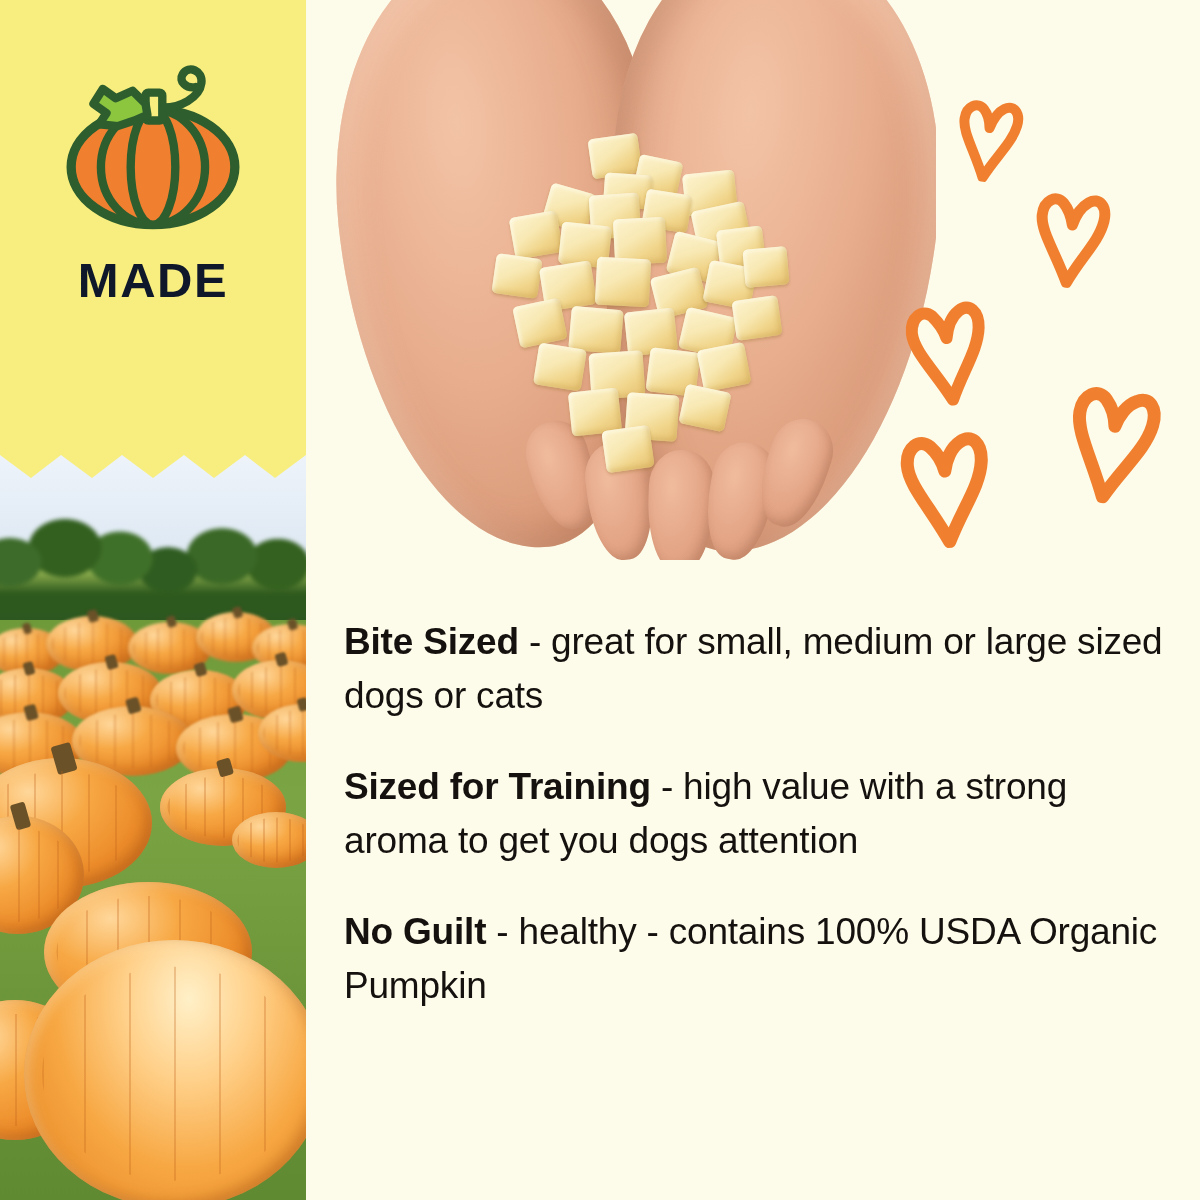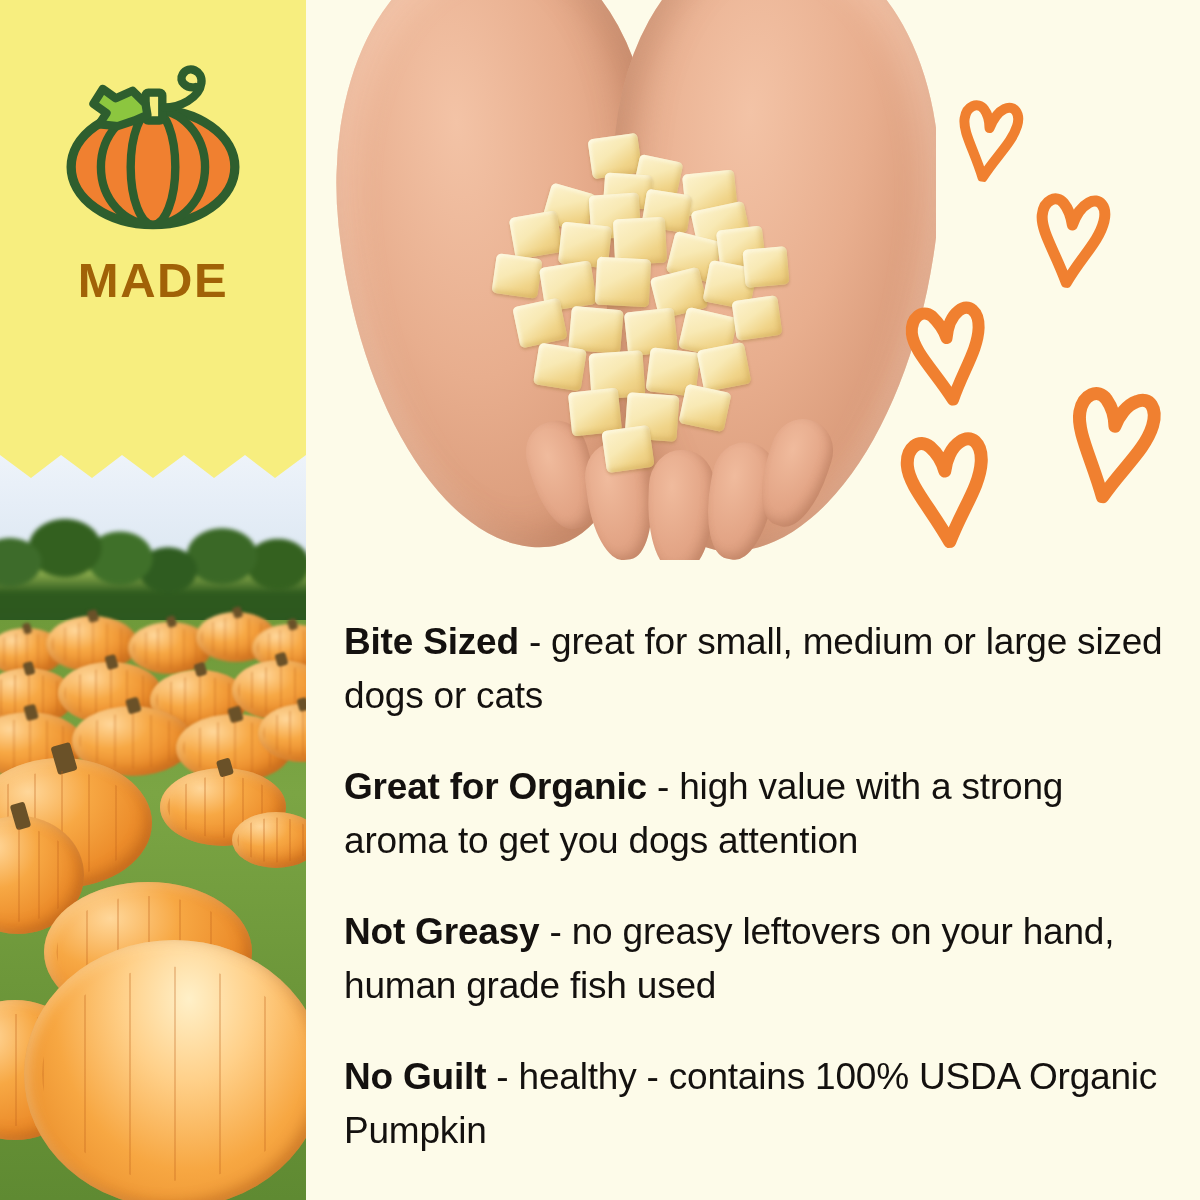--- a/index.html
+++ b/index.html
@@ -132,21 +132,21 @@
     transform: translateX(-50%);
     width: 186px;
     height: 186px;
   }
   .badge-text {
     position: absolute;
     left: 0;
     top: 252px;
     width: 306px;
     text-align: center;
-    color: #a16207;
+    color: #0f172a;
     font-family: "Liberation Sans", sans-serif;
     font-weight: bold;
     font-size: 49px;
     line-height: 57px;
     letter-spacing: 1.5px;
   }
   .badge-text .line { display: block; }
 
   
   .right-area {
@@ -372,24 +372,21 @@
                    C 48 32 54 20 63 15 C 75 7 85 18 83 36 C 80 61 60 83 46 114 Z" fill="none" stroke="#F08030" stroke-width="13" stroke-linejoin="round" stroke-linecap="round"></path>
         </svg>
       </div>
     </div>
 
     <div class="benefits">
       <p class="benefit">
         <span class="b-title">Bite Sized</span><span class="b-rest"> - great for small, medium or large sized dogs or cats</span>
       </p>
       <p class="benefit">
-        <span class="b-title">Great for Organic</span><span class="b-rest"> - high value with a strong aroma to get you dogs attention</span>
-      </p>
-      <p class="benefit">
-        <span class="b-title">Not Greasy</span><span class="b-rest"> - no greasy leftovers on your hand, human grade fish used</span>
+        <span class="b-title">Sized for Training</span><span class="b-rest"> - high value with a strong aroma to get you dogs attention</span>
       </p>
       <p class="benefit">
         <span class="b-title">No Guilt</span><span class="b-rest"> - healthy - contains 100% USDA Organic Pumpkin</span>
       </p>
     </div>
 
   </div>
 </div>
 
 </body></html>

